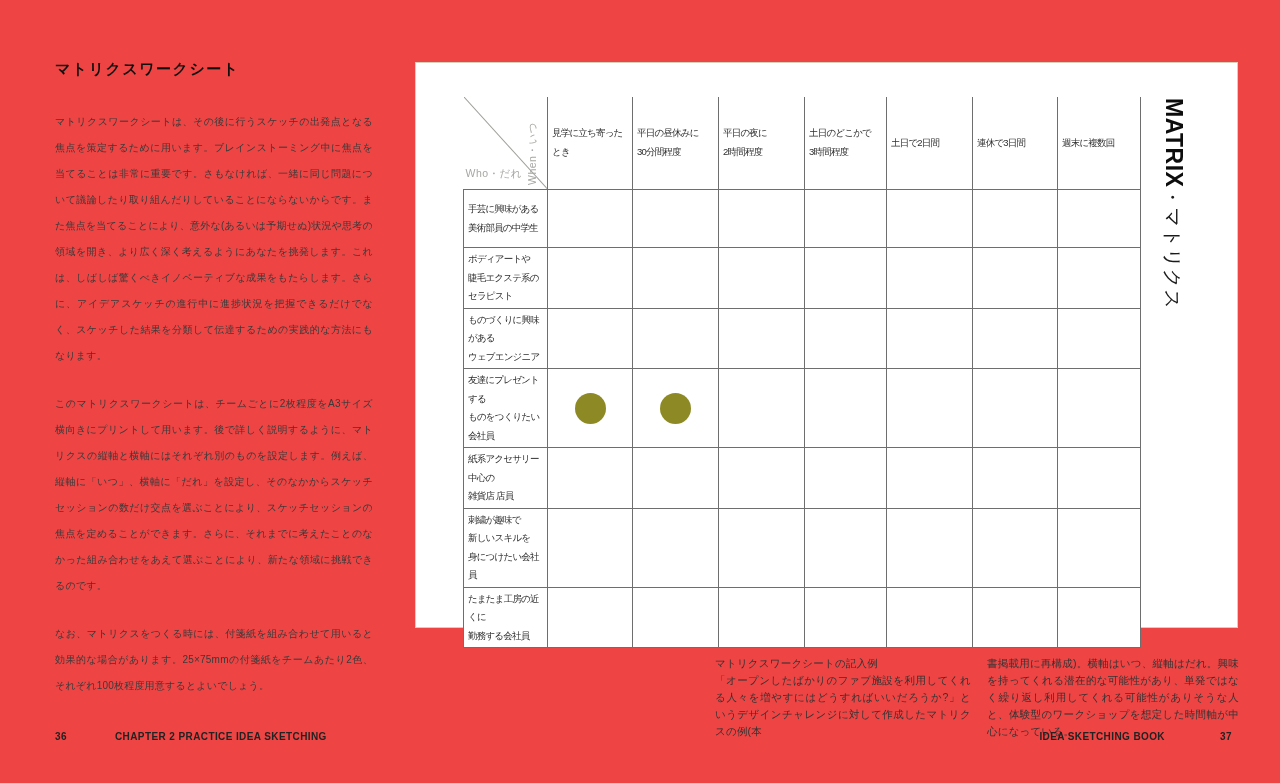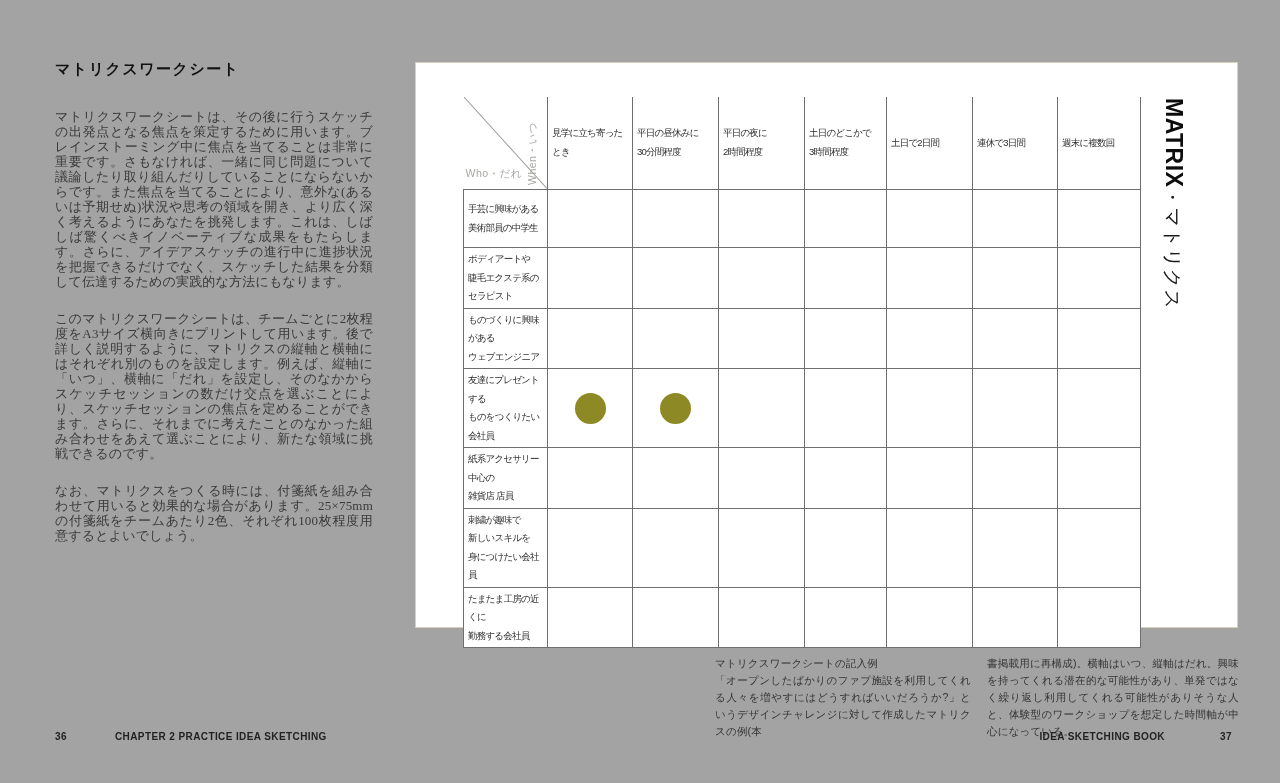--- a/index.html
+++ b/index.html
@@ -1,22 +1,22 @@
 <!DOCTYPE html>
 <html><head>
 <meta charset="utf-8">
 <style>
   html,body{margin:0;padding:0;background:#ffffff;}
   body{font-family:"Liberation Sans","DejaVu Sans",sans-serif;color:#333;}
-  .page{position:relative;width:1280px;height:783px;background:#a3a3a3;overflow:hidden;}
+  .page{position:relative;width:1280px;height:783px;background:#ef4444;overflow:hidden;}
 
   
   .left-col{position:absolute;left:55px;top:60px;width:318px;}
   .doc-title{font-size:15px;font-weight:bold;color:#111;letter-spacing:1.5px;margin:0 0 30px 0;}
-  .body-p{font-size:13px;line-height:15px;text-align:justify;color:#3a3a3a;margin:0 0 22px 0;letter-spacing:0.2px;font-family:Liberation Serif, serif;}
+  .body-p{font-size:10px;line-height:26px;text-align:justify;color:#3a3a3a;margin:0 0 22px 0;letter-spacing:0.2px;}
 
   
   .footer{position:absolute;top:731px;font-size:10px;font-weight:bold;color:#222;letter-spacing:0.4px;}
   .f-pn-left{left:55px;}
   .f-chapter{left:115px;}
   .f-book{left:1000px;width:165px;text-align:right;}
   .f-pn-right{left:1220px;}
 
   
   .matrix-box{position:absolute;left:415px;top:62px;width:821px;height:564px;border:1px solid #d5d1bc;background:#fff;}

